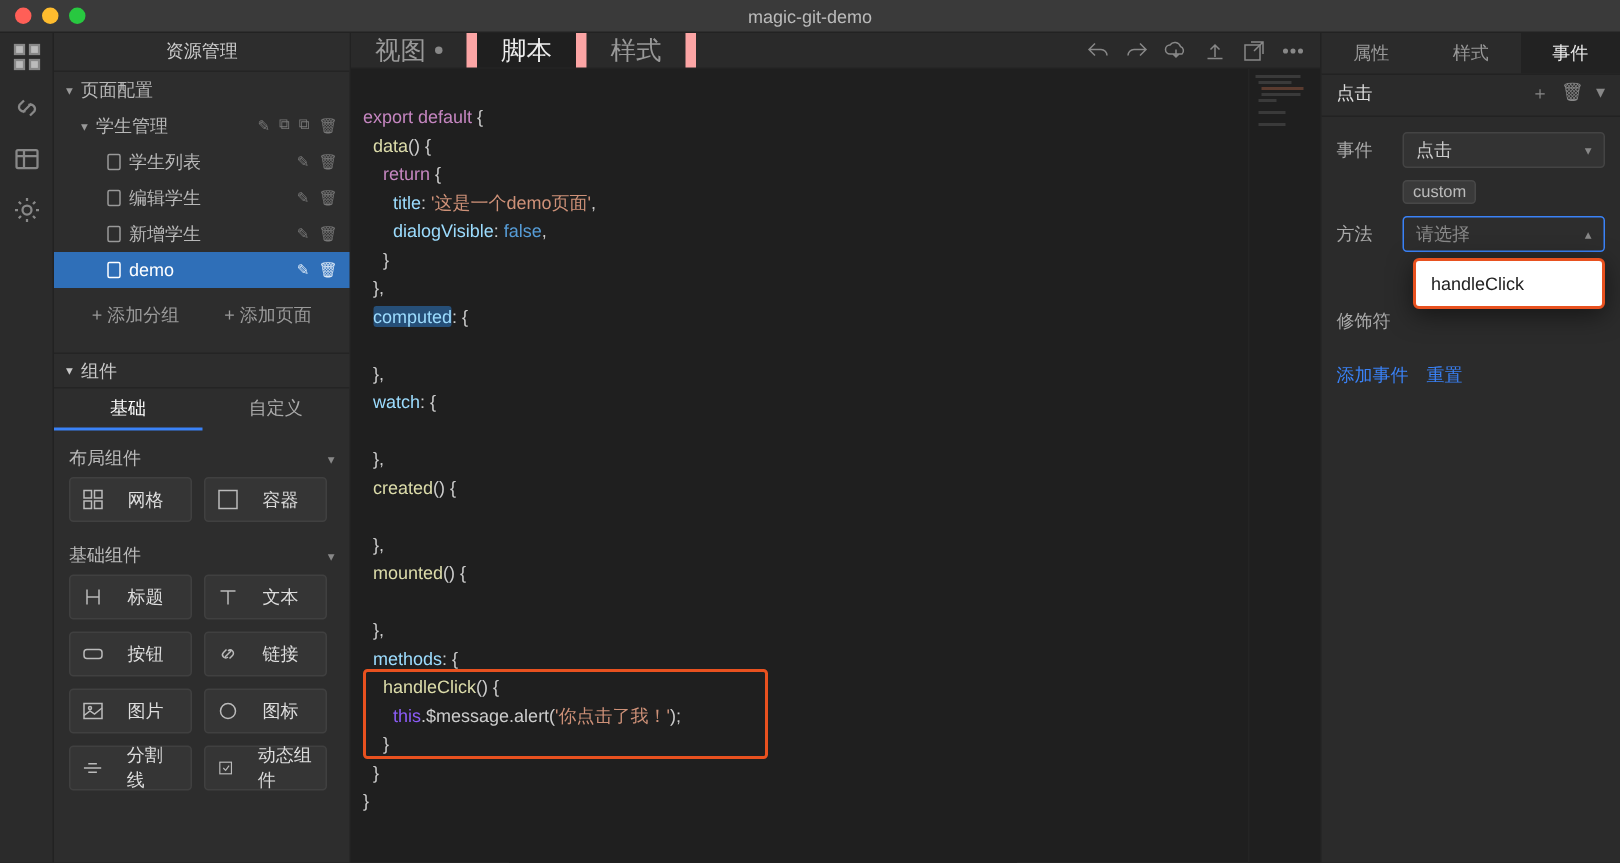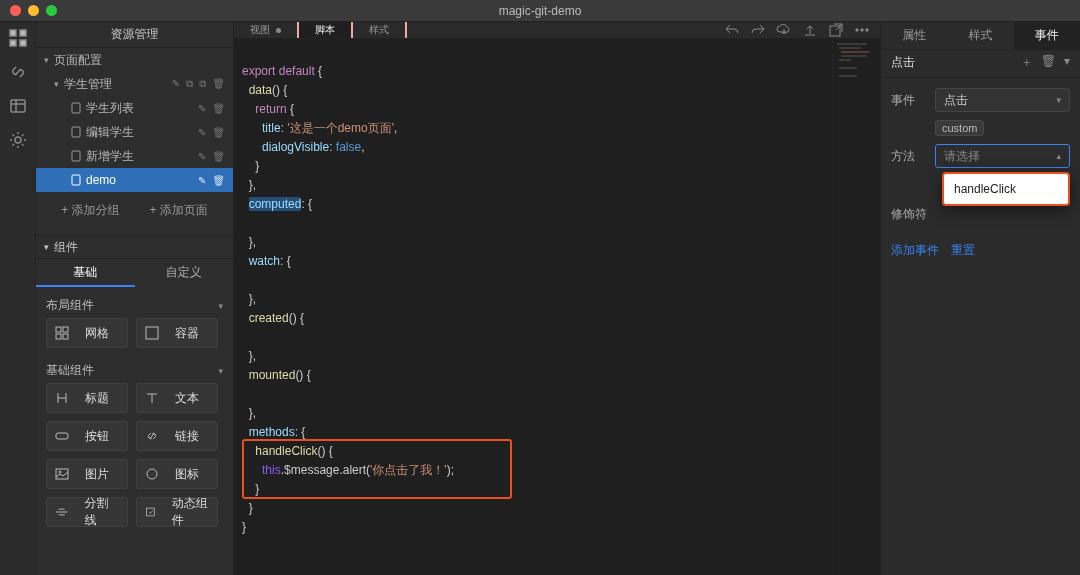--- a/index.html
+++ b/index.html
@@ -43,21 +43,21 @@
 
   .comp-group { padding: 6px 10px 4px; }
   .comp-group-hdr { display:flex; align-items:center; justify-content:space-between; color:#bbb; padding:4px 0; }
   .comp-grid { display:flex; gap:8px; flex-wrap:wrap; }
   .comp-card { width: 82px; height:30px; background:#353535; border:1px solid #404040; border-radius:3px; display:flex; align-items:center; padding:0 8px; color:#ddd; gap:16px; cursor:pointer;}
   .comp-card svg { stroke:#bbb; fill:none; width:14px; height:14px; }
 
   
   .center { flex:1; display:flex; flex-direction:column; background:#1f1f1f; }
   .editor-tabs { height:28px; background:#2a2a2a; display:flex; align-items:stretch; border-bottom:1px solid #222; }
-  .etab { padding:0 16px; display:flex; align-items:center; color:#999; font-size:10px; border-right:2px solid #fca5a5; cursor:pointer; position:relative;}
+  .etab { padding:0 16px; display:flex; align-items:center; color:#999; font-size:17px; border-right:7px solid #fca5a5; cursor:pointer; position:relative;}
   .etab.active { background:#1f1f1f; color:#eee; }
   .etab .dot-mod { width:5px;height:5px;border-radius:50%;background:#888;margin-left:6px;}
   .editor-toolbar { margin-left:auto; display:flex; align-items:center; gap:10px; padding:0 10px; color:#888;}
   .tool-ic { width:16px;height:16px; cursor:pointer; display:flex; align-items:center; justify-content:center;}
   .tool-ic svg{stroke:#888;fill:none;}
 
   .code-wrap { flex:1; display:flex; font-family: Menlo, Consolas, monospace; font-size:12px; line-height:19px; position:relative;}
   .gutter { width:36px; background:#1f1f1f; color:#6a6a6a; text-align:right; padding:4px 8px 0 0; user-select:none;}
   .code { flex:1; padding:4px 0 0 8px; color:#ccc; white-space:pre; position:relative;}
   .tok-kw { color:#c586c0; }

